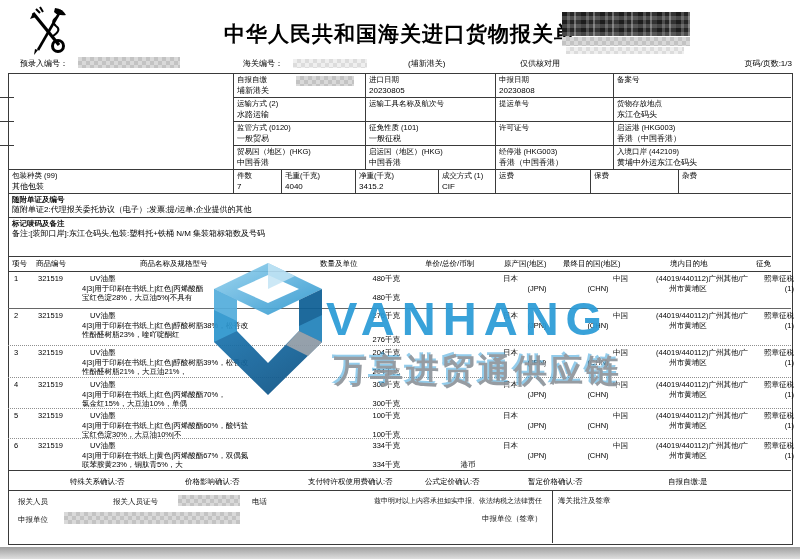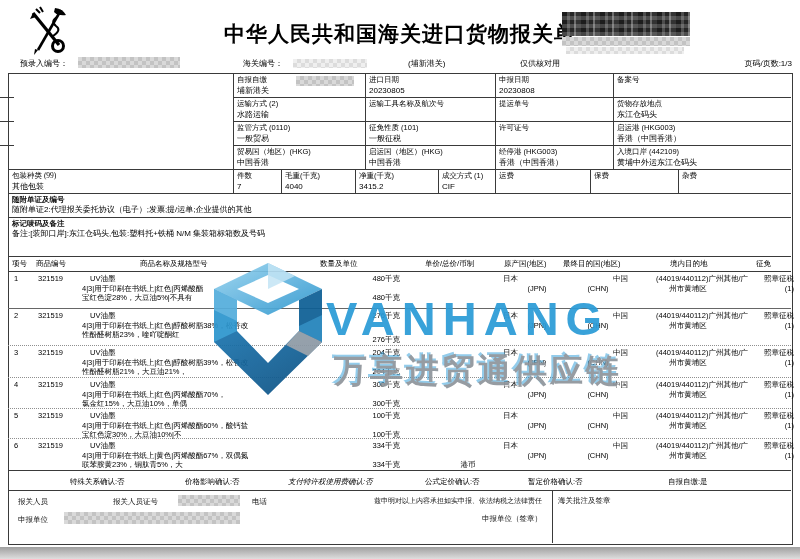--- a/index.html
+++ b/index.html
@@ -146,21 +146,21 @@
   </div>
   <div class="fcell" style="left:499px;top:99px;">
     <div class="l1">提运单号</div>
   </div>
   <div class="fcell" style="left:617px;top:99px;">
     <div class="l1">货物存放地点</div>
     <div class="l2">东江仓码头</div>
   </div>
 
   <div class="fcell" style="left:237px;top:123px;">
-    <div class="l1">监管方式 (0110)</div>
+    <div class="l1">监管方式 (0120)</div>
     <div class="l2">一般贸易</div>
   </div>
   <div class="fcell" style="left:369px;top:123px;">
     <div class="l1">征免性质 (101)</div>
     <div class="l2">一般征税</div>
   </div>
   <div class="fcell" style="left:499px;top:123px;">
     <div class="l1">许可证号</div>
   </div>
   <div class="fcell" style="left:617px;top:123px;">
@@ -178,21 +178,21 @@
   </div>
   <div class="fcell" style="left:499px;top:147px;">
     <div class="l1">经停港 (HKG003)</div>
     <div class="l2">香港（中国香港）</div>
   </div>
   <div class="fcell" style="left:617px;top:147px;">
     <div class="l1">入境口岸 (442109)</div>
     <div class="l2">黄埔中外运东江仓码头</div>
   </div>
 
-  <div class="fcell" style="left:12px;top:171px;font-family:Liberation Serif, serif;">
+  <div class="fcell" style="left:12px;top:171px;">
     <div class="l1">包装种类 (99)</div>
     <div class="l2">其他包装</div>
   </div>
   <div class="fcell" style="left:237px;top:171px;">
     <div class="l1">件数</div>
     <div class="l2">7</div>
   </div>
   <div class="fcell" style="left:285px;top:171px;">
     <div class="l1">毛重(千克)</div>
     <div class="l2">4040</div>
@@ -335,21 +335,21 @@
     <span class="g-dest">中国</span>
     <span class="g-dest-code">(CHN)</span>
     <span class="g-dom1">(44019/440112)广州其他/广</span>
     <span class="g-dom2">州市黄埔区</span>
     <span class="g-levy1">照章征税</span>
     <span class="g-levy2">(1)</span>
   </div>
 
   <div class="conf" style="left:70px;">特殊关系确认:否</div>
   <div class="conf" style="left:185px;">价格影响确认:否</div>
-  <div class="conf" style="left:288px;font-style:italic;">支付特许权使用费确认:否</div>
+  <div class="conf" style="left:308px;">支付特许权使用费确认:否</div>
   <div class="conf" style="left:425px;">公式定价确认:否</div>
   <div class="conf" style="left:528px;">暂定价格确认:否</div>
   <div class="conf" style="left:668px;">自报自缴:是</div>
 
   <div class="lbl" style="left:18px;top:497px;">报关人员</div>
   <div class="lbl" style="left:113px;top:497px;">报关人员证号</div>
   <div class="px" style="left:178px;top:495px;width:62px;height:11px;"></div>
   <div class="lbl" style="left:252px;top:497px;">电话</div>
   <div class="lbl" style="left:310px;top:496px;width:232px;text-align:right;font-size:7px;">兹申明对以上内容承担如实申报、依法纳税之法律责任</div>
   <div class="lbl" style="left:18px;top:515px;">申报单位</div>

